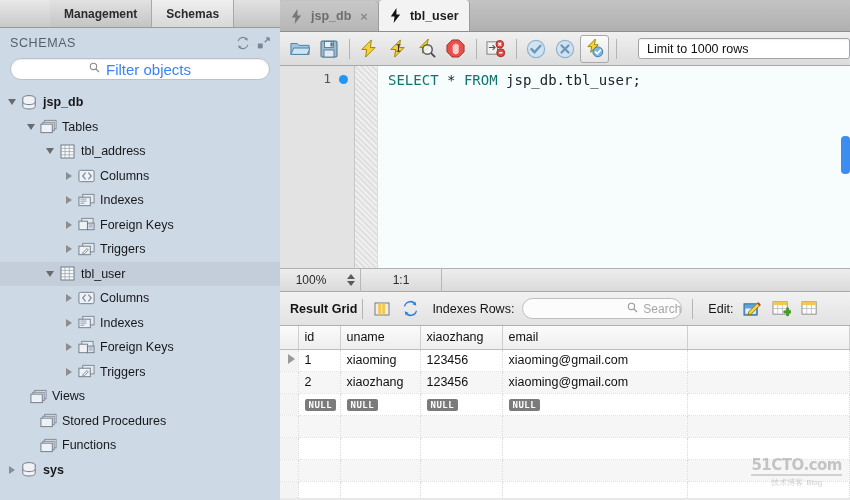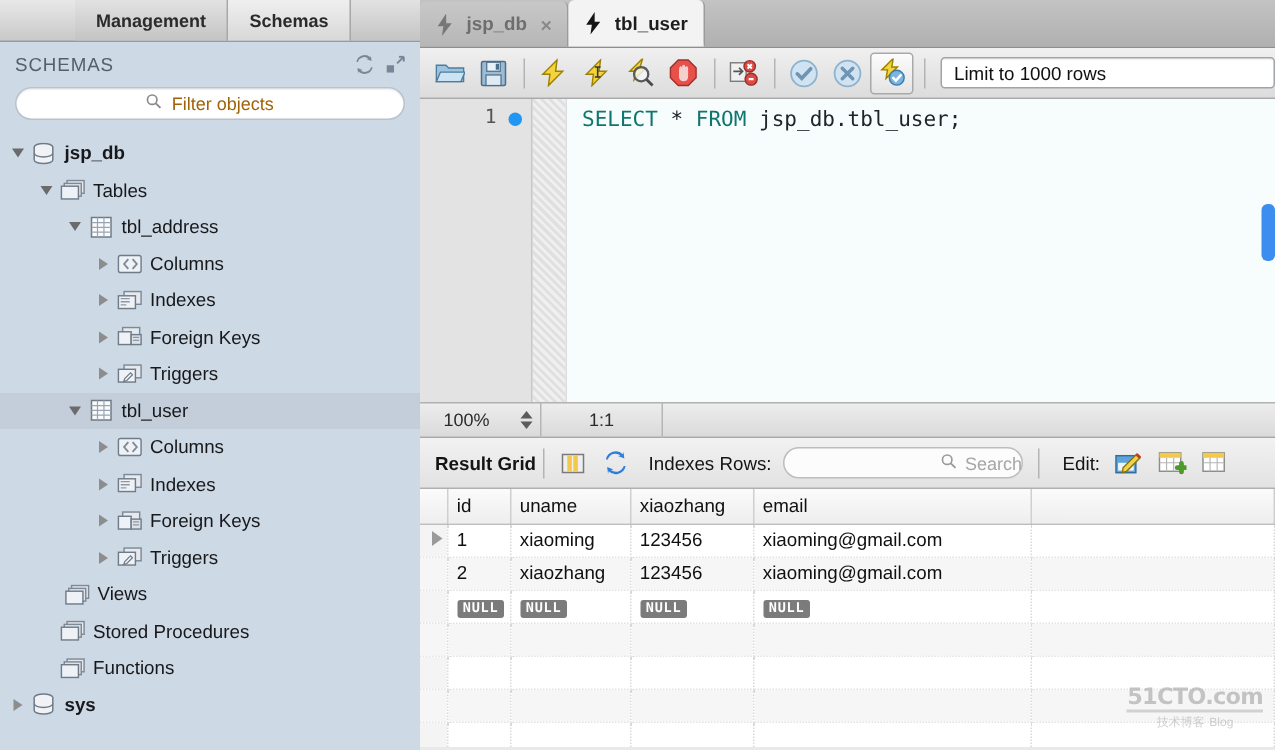--- a/index.html
+++ b/index.html
@@ -32,21 +32,21 @@
     padding:0 8px 0 10px;box-sizing:border-box;
   }
   #schemas-title{font-size:12.5px;color:#55606d;letter-spacing:.6px;flex:1;}
   .hdr-icon{width:18px;height:18px;margin-left:2px;opacity:.75;display:flex;align-items:center;justify-content:center;}
   #filter-wrap{padding:0 10px 8px 10px;}
   #filter-box{
     height:22px;background:#fff;border:1px solid #b9c2cc;border-radius:11px;
     display:flex;align-items:center;justify-content:center;box-sizing:border-box;
     box-shadow:inset 0 1px 1px rgba(0,0,0,.07);
   }
-  #filter-ph{color:#a16207;font-size:12px;margin-left:6px;}
+  #filter-ph{color:#3b82f6;font-size:15px;margin-left:6px;}
   #tree{padding-top:2px;font-size:12.5px;}
   .node{height:24.5px;display:flex;align-items:center;white-space:nowrap;}
   .node.sel{background:#c4cedb;}
   .tw{width:12px;height:12px;margin-right:2px;flex:0 0 auto;display:flex;align-items:center;justify-content:center;}
   .tw i{display:block;width:0;height:0;}
   .tw.down i{border-left:4.5px solid transparent;border-right:4.5px solid transparent;border-top:6px solid #6b6b6b;}
   .tw.right i{border-top:4.5px solid transparent;border-bottom:4.5px solid transparent;border-left:6px solid #8d8d8d;}
   .nicon{width:18px;height:16px;margin-right:5px;flex:0 0 auto;display:flex;align-items:center;justify-content:center;}
   .nlabel{color:#17181a;}
   .nlabel.bold{font-weight:bold;}
@@ -70,21 +70,21 @@
 
   #toolbar{
     height:34px;background:linear-gradient(#f0f0f0,#dcdcdc);
     border-bottom:1px solid #a9a9a9;display:flex;align-items:center;
     padding-left:6px;box-sizing:border-box;
   }
   .tb{width:27px;height:26px;margin-right:2px;display:flex;align-items:center;justify-content:center;}
   .tb.boxed{border:1px solid #a9a9a9;border-radius:3px;background:linear-gradient(#fcfcfc,#e4e4e4);}
   .tbsep{width:1px;height:20px;background:#b4b4b4;margin:0 5px;}
   #limit-sel{
-    margin-left:5px;height:21px;flex:1;background:#fff;border:1px solid #9fa4ab;
+    margin-left:16px;height:21px;flex:1;background:#fff;border:1px solid #9fa4ab;
     border-radius:3px;display:flex;align-items:center;padding-left:8px;
     font-size:12.5px;color:#101010;box-sizing:border-box;
     box-shadow:inset 0 1px 1px rgba(0,0,0,.06);
   }
 
   #sqlarea{position:relative;height:202px;background:#f7fcfd;display:flex;}
   #gutter{
     width:75px;background:#e3e3e3;border-right:1px solid #c7c7c7;
     box-sizing:border-box;position:relative;
   }
@@ -347,21 +347,21 @@
           </span>
           <span class="nicon">
             <svg width="17" height="15" viewBox="0 0 18 15">
               <rect x="5" y="1" width="12" height="9" fill="#e6e9ee" stroke="#7c8895"></rect>
               <rect x="1" y="4" width="12" height="9" fill="#eef1f5" stroke="#6f7b88"></rect>
               <path d="M9.5 6.5L5.5 10.5l-.8 2.2 2.2-.8 4-4z" fill="#f5f7fa" stroke="#6f7b88" stroke-width=".9"></path>
             </svg>
           </span>
           <span class="nlabel">Triggers</span>
         </div>
-        <div class="node" style="padding-left: 28px;">
+        <div class="node" style="padding-left: 15px;">
           <span class="tw "></span>
           <span class="nicon">
             <svg width="17" height="15" viewBox="0 0 18 15">
               <rect x="5" y="1" width="12" height="9" fill="#e6e9ee" stroke="#7c8895"></rect>
               <rect x="3" y="3" width="12" height="9" fill="#dde2e9" stroke="#7c8895"></rect>
               <rect x="1" y="5" width="12" height="9" fill="#eef1f5" stroke="#6f7b88"></rect>
             </svg>
           </span>
           <span class="nlabel">Views</span>
         </div>

